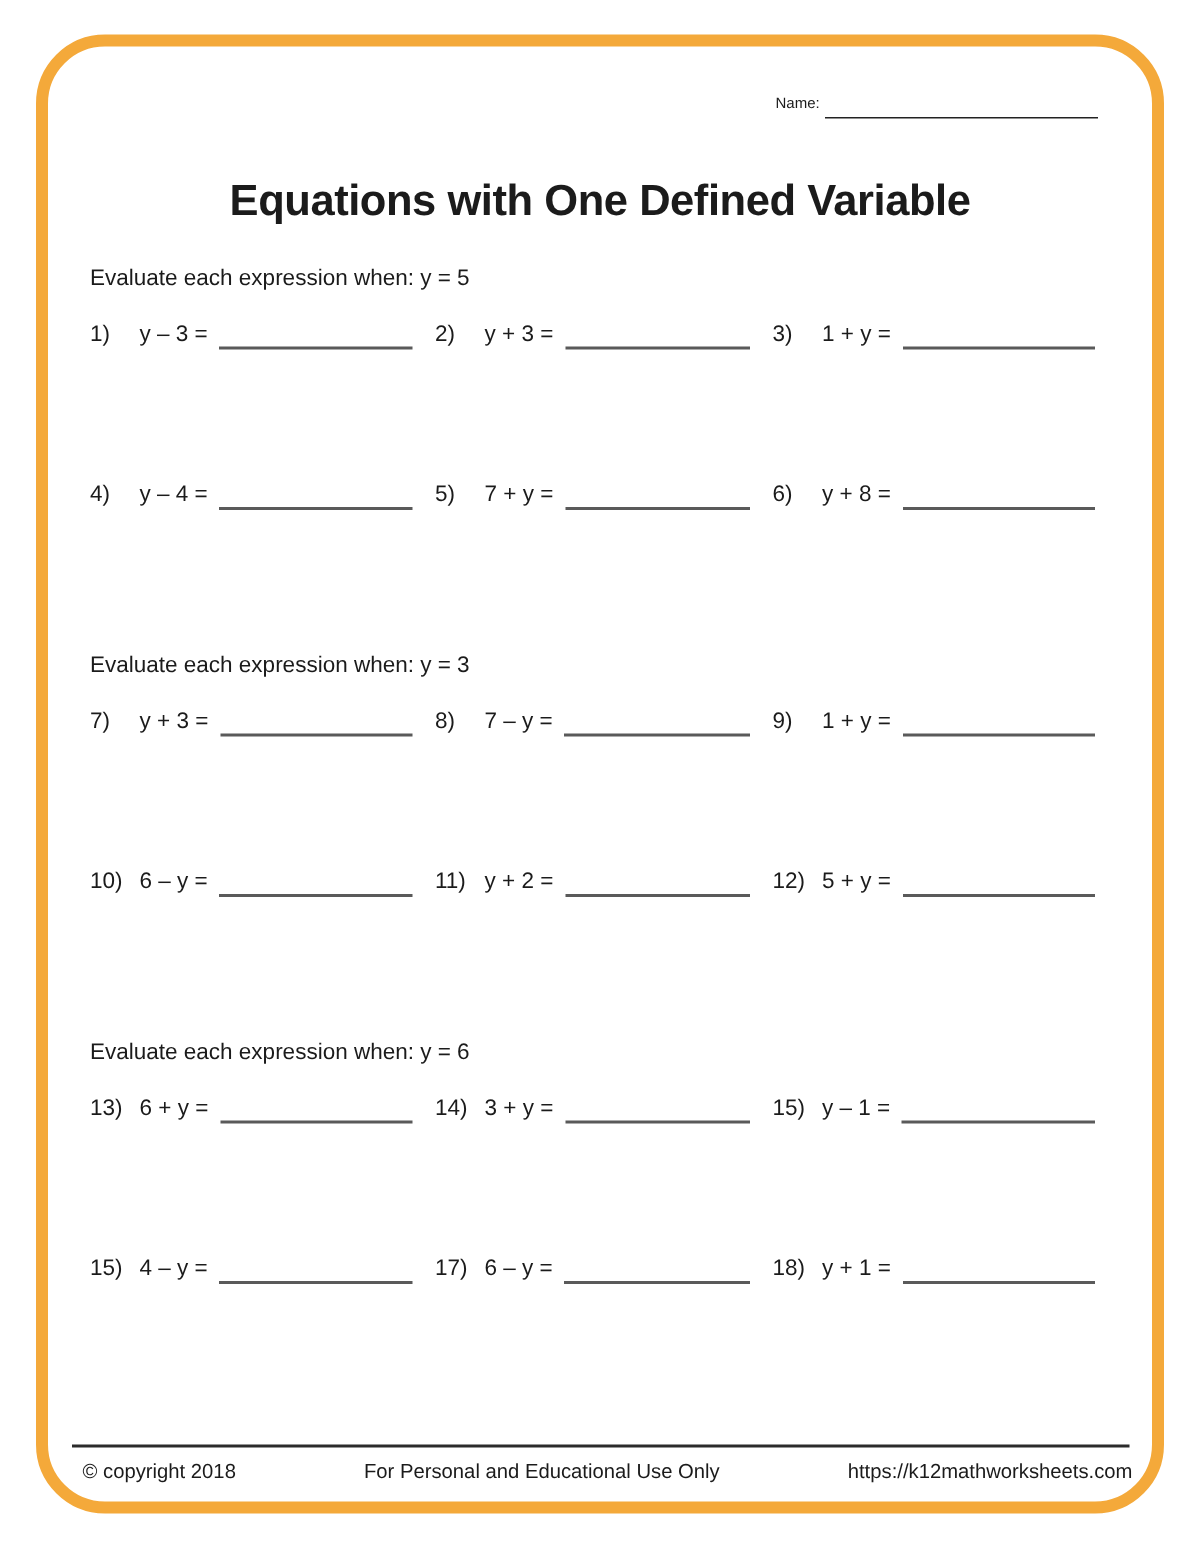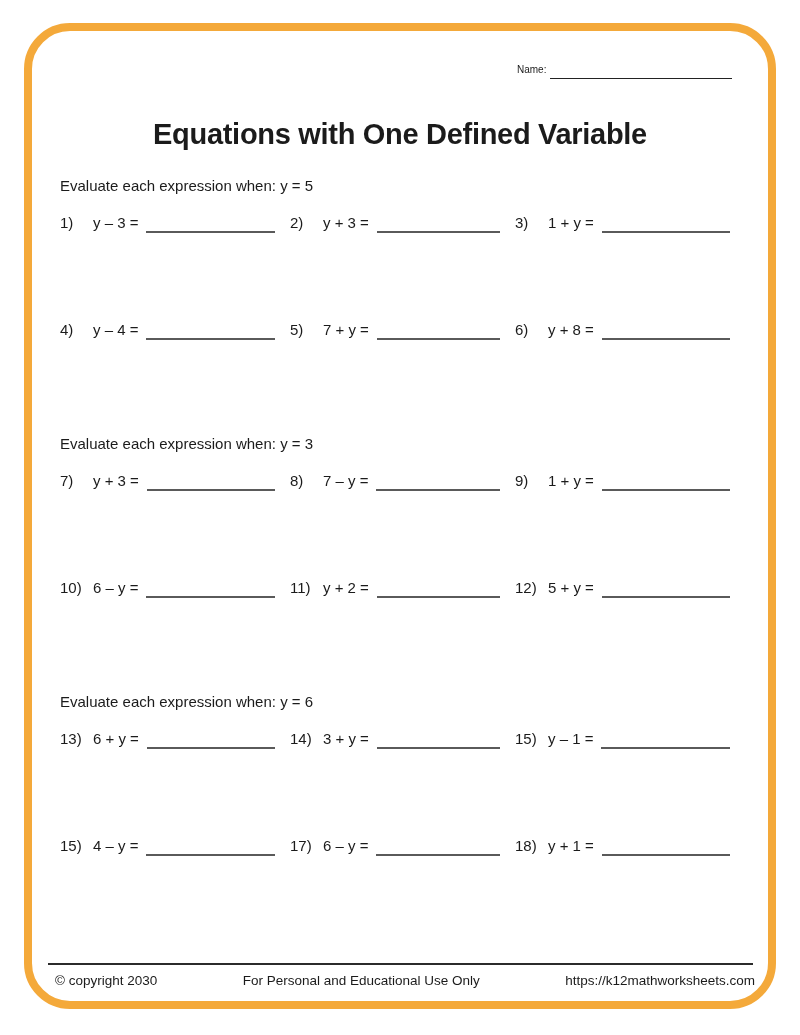--- a/index.html
+++ b/index.html
@@ -207,17 +207,17 @@
       <div class="problem p-col2">
         <span class="pnum">18)</span>
         <span class="pexpr">y + 1 =</span>
         <span class="pblank"></span>
       </div>
     </div>
   </div>
 
   <div class="footer-divider"></div>
   <div class="footer-row">
-    <span>© copyright 2030</span>
+    <span>© copyright 2018</span>
     <span>For Personal and Educational Use Only</span>
     <span>https://k12mathworksheets.com</span>
   </div>
 </div>
 
 </body></html>

